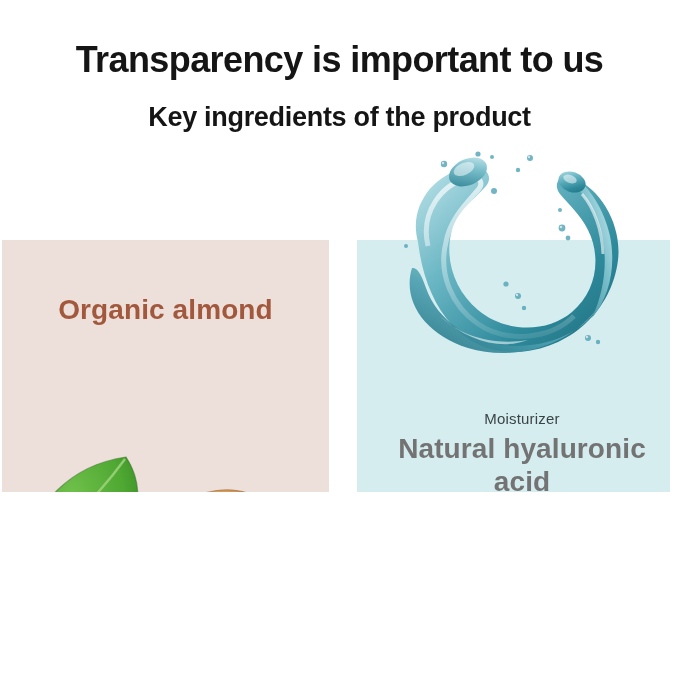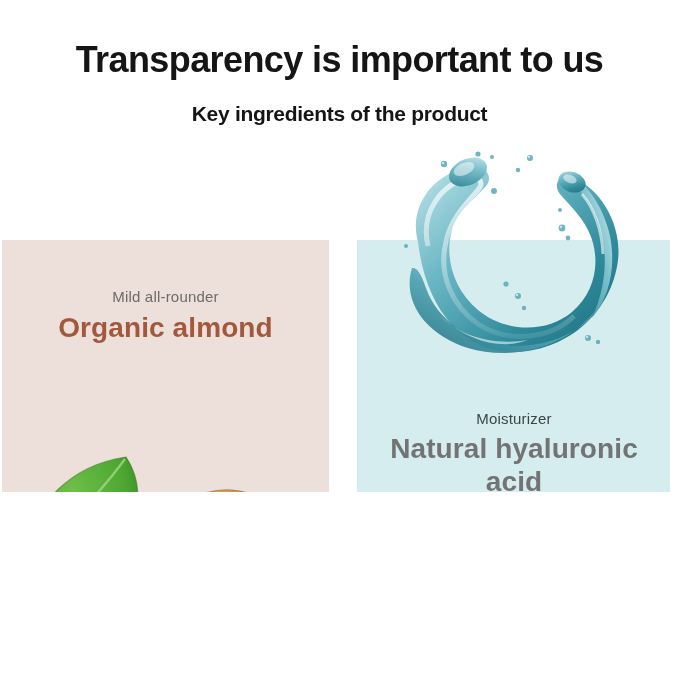--- a/index.html
+++ b/index.html
@@ -32,21 +32,21 @@
     color: #151515;
     line-height: 1.05;
     white-space: nowrap;
   }
   .heading-sub {
     position: absolute;
     left: 0;
     top: 103px;
     width: 679px;
     text-align: center;
-    font-size: 21px;
+    font-size: 27px;
     font-weight: 700;
     letter-spacing: -0.3px;
     color: #151515;
     line-height: 1.05;
     white-space: nowrap;
   }
 
   
   .panel {
     position: absolute;
@@ -84,21 +84,21 @@
   }
   .cap-left {
     left: 25px;
     top: 288px;
     width: 281px;
   }
   .cap-left .cap-eyebrow { color: #6d6a68; }
   .cap-left .cap-title { color: #A2583C; margin-top: 5px; }
 
   .cap-right {
-    left: 372px;
+    left: 380px;
     top: 410px;
     width: 284px;
   }
   .cap-right .cap-eyebrow { color: #3a4446; }
   .cap-right .cap-title { color: #737373; margin-top: 4px; }
 
   
   .art {
     position: absolute;
     pointer-events: none;
@@ -248,21 +248,20 @@
           <path d="M184,190 C204,182 226,182 242,188"></path>
           <path d="M186,204 C206,196 226,196 240,202"></path>
         </g>
         <path d="M186,146 q34,-12 56,2 q9,42 -10,72 q-36,9 -54,-12 q-5,-35 8,-62 z" fill="none" stroke="#c9b18c" stroke-width="1.2" opacity="0.75"></path>
         <path d="M242,148 q9,42 -10,72" fill="none" stroke="#b89a72" stroke-width="2" opacity="0.5"></path>
       </g>
     </svg>
   </div>
 
   <div class="cap-block cap-left">
-    <div class="cap-eyebrow">Mild all-rounder</div>
     <div class="cap-title">Organic almond</div>
   </div>
 
   <div class="panel panel-right"></div>
 
   <div class="art art-splash">
     <svg viewBox="0 0 248 212" width="248" height="212" xmlns="http://www.w3.org/2000/svg">
       <defs>
         <linearGradient id="wat1" x1="0%" y1="0%" x2="100%" y2="100%">
           <stop offset="0%" stop-color="#bfe4ea"></stop>

